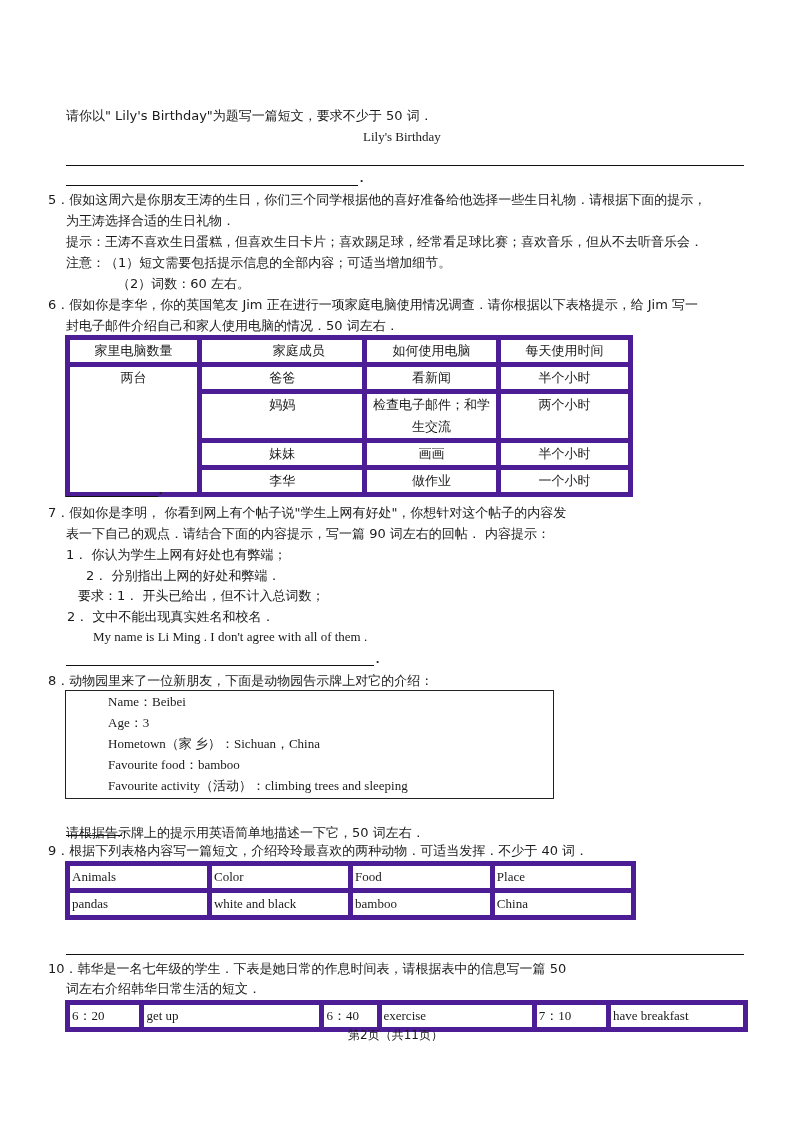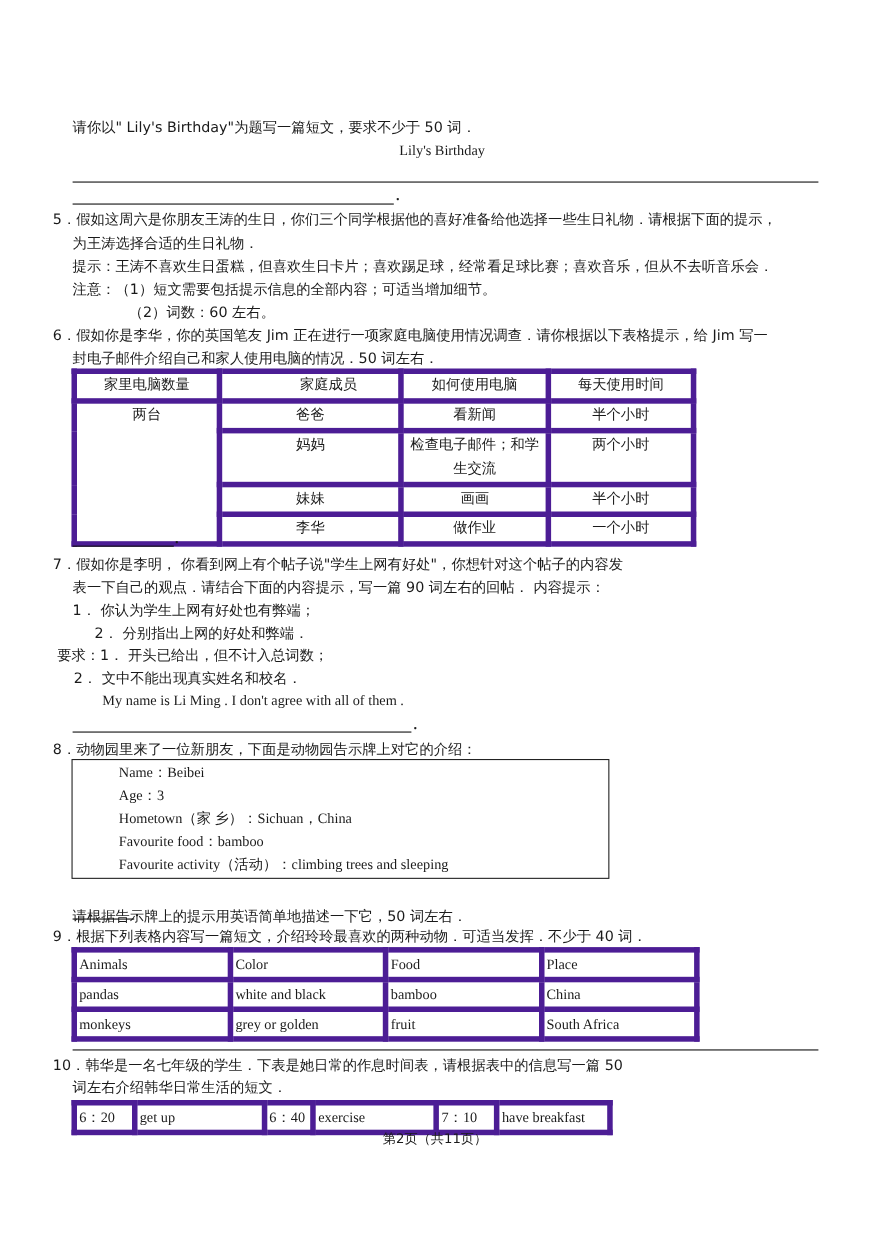--- a/index.html
+++ b/index.html
@@ -68,21 +68,21 @@
   </tr>
 </tbody>
   </table>
 <div class="line" style="left:66px;top:496px;width:92px;"></div>
 <div class="abs dot" style="left:159px;top:482px;">.</div>
 
 <div class="abs cjk" style="left:48px;top:504px;">7．假如你是李明， 你看到网上有个帖子说"学生上网有好处"，你想针对这个帖子的内容发</div>
 <div class="abs cjk" style="left:66px;top:525px;">表一下自己的观点．请结合下面的内容提示，写一篇  90  词左右的回帖．  内容提示：</div>
 <div class="abs cjk" style="left:66px;top:546px;">1．    你认为学生上网有好处也有弊端；</div>
 <div class="abs cjk" style="left:66px;top:567px;margin-left:20px;">2．    分别指出上网的好处和弊端．</div>
-<div class="abs cjk" style="left:52px;top:587px;">要求：1．    开头已给出，但不计入总词数；</div>
+<div class="abs cjk" style="left:78px;top:587px;">要求：1．    开头已给出，但不计入总词数；</div>
 <div class="abs cjk" style="left:67px;top:608px;">2．    文中不能出现真实姓名和校名．</div>
 <div class="abs en" style="left:93px;top:629px;">My name is Li Ming .    I don't agree with all of them .</div>
 <div class="line" style="left:66px;top:665px;width:308px;"></div>
 <div class="abs dot" style="left:376px;top:651px;">.</div>
 
 <div class="abs cjk" style="left:48px;top:672px;">8．动物园里来了一位新朋友，下面是动物园告示牌上对它的介绍：</div>
 <div class="box8" style="left:65px;top:690px;width:447px;height:107px;padding-left:40px;">
   <div>Name：Beibei</div>
   <div>Age：3</div>
   <div>Hometown（家  乡）：Sichuan，China</div>
@@ -101,33 +101,27 @@
     <td style="width:139px;">Color</td>
     <td style="width:139px;">Food</td>
     <td style="width:139px;">Place</td>
   </tr>
   <tr>
     <td>pandas</td>
     <td>white and black</td>
     <td>bamboo</td>
     <td>China</td>
   </tr>
-  <tr>
-    <td>monkeys</td>
-    <td>grey or golden</td>
-    <td>fruit</td>
-    <td>South Africa</td>
-  </tr>
 </tbody>
   </table>
 <div class="line" style="left:66px;top:954px;width:678px;"></div>
 
 <div class="abs cjk" style="left:48px;top:960px;">10．韩华是一名七年级的学生．下表是她日常的作息时间表，请根据表中的信息写一篇  50</div>
 <div class="abs cjk" style="left:66px;top:980px;">词左右介绍韩华日常生活的短文．</div>
-<table class="t10" style="left:65px;top:1000px;width:492px;">
+<table class="t10" style="left:65px;top:1000px;width:683px;">
   <tbody>
       <tr>
     <td style="width:60px;">6：20</td>
     <td style="width:158px;">get up</td>
     <td style="width:44px;">6：40</td>
     <td style="width:135px;">exercise</td>
     <td style="width:60px;">7：10</td>
     <td style="width:118px;">have breakfast</td>
   </tr>
 </tbody>

